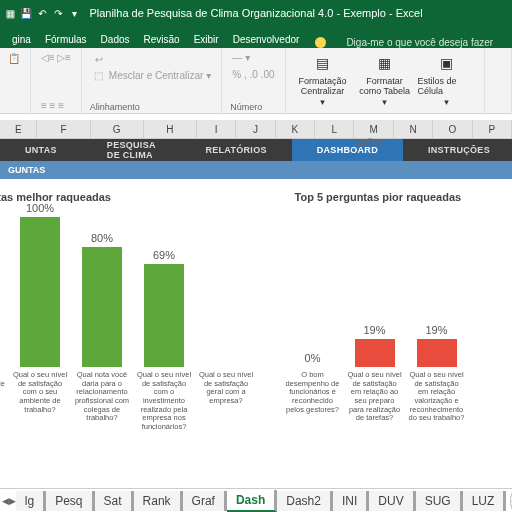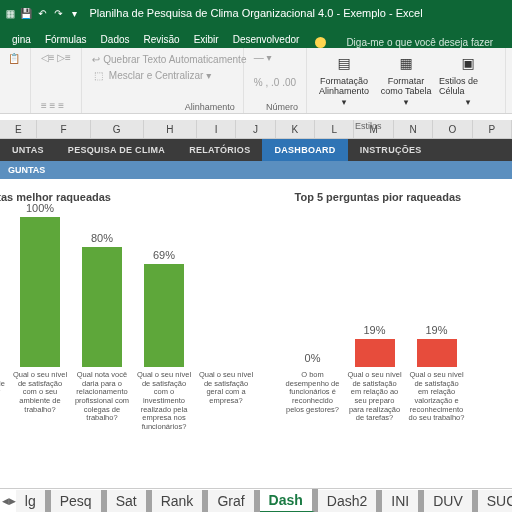--- a/index.html
+++ b/index.html
@@ -7,46 +7,46 @@
 .titlebar{height:26px;background:#0e6636;color:#fff;display:flex;align-items:center;padding:0 4px;justify-content:space-between}
 .tb-left{display:flex;align-items:center;gap:3px}
 .tb-ic{width:13px;height:13px;display:flex;align-items:center;justify-content:center;font-size:10px}
 .tb-title{font-size:11px;flex:1;text-align:center;position:absolute;left:0;right:0;pointer-events:none}
 .ribbon-tabs{height:22px;background:#0e6636;display:flex;align-items:flex-end;color:#fff;padding:0 6px;gap:2px}
 .rtab{font-size:10px;padding:3px 6px;cursor:pointer}
 .tell{display:flex;align-items:center;gap:20px;margin-left:8px;font-size:10px;color:#cfe5d8}
 .bulb{width:11px;height:11px;border-radius:50%;background:#ffd54f}
 .ribbon{height:66px;background:#f3f3f3;border-bottom:1px solid #d4d4d4;display:flex}
 .rgroup{border-right:1px solid #e1e1e1;padding:3px 8px 1px;display:flex;flex-direction:column;justify-content:space-between}
-.rgroup-label{font-size:9px;color:#666;text-align:right;margin-top:1px}
+.rgroup-label{font-size:9px;color:#666;text-align:left;margin-top:17px}
 .rbtn{display:flex;align-items:center;gap:3px;font-size:10px;color:#333;padding:1px 2px;white-space:nowrap}
 .rbtn.dis{color:#a0a0a0}
 .ic{width:14px;height:14px;display:inline-flex;align-items:center;justify-content:center;font-size:10px}
 .fmt-big{display:flex;flex-direction:column;align-items:center;font-size:9px;color:#333;width:58px;gap:1px}
 .fmt-big .ic{width:24px;height:24px;font-size:14px}
 .colhdr{height:19px;display:flex;background:#e6e6e6;border-bottom:1px solid #ccc;margin-top:6px}
 .colcell{font-size:10px;color:#444;display:flex;align-items:center;justify-content:center;border-right:1px solid #d0d0d0;padding:0 2px}
 .navrow{height:22px;background:#3b3b3b;display:flex}
-.navitem{color:#ddd;font-size:9px;display:flex;align-items:center;padding:0 12px;font-weight:600;letter-spacing:.3px}
+.navitem{color:#ddd;font-size:9px;display:flex;align-items:center;padding:0 25px;font-weight:600;letter-spacing:.3px}
 .navitem.active{background:#2f74b5;color:#fff}
 .subrow{height:18px;background:#5b8fbf;color:#fff;font-size:9px;display:flex;align-items:center;padding:0 8px;font-weight:600}
 .charts{display:flex;gap:18px;padding:12px 0 0 0;height:270px;background:#fff;margin-left:-50px}
 .chartbox{display:flex;flex-direction:column}
 .ctitle{font-size:11px;font-weight:600;color:#444;margin-bottom:14px;margin-left:10px}
 .bars{display:flex;align-items:flex-end;height:150px;gap:6px}
 .barwrap{display:flex;flex-direction:column;align-items:center;width:56px}
 .barlbl{font-size:11px;color:#555;margin-bottom:3px}
 .bar{width:40px}
 .bar.g{background:#5ea73a}
 .bar.r{background:#e74c3c}
 .cats{display:flex;gap:6px;margin-top:4px}
 .cat{width:56px;font-size:7.5px;color:#555;text-align:center;line-height:1.15}
 .tabs{height:24px;background:#fff;border-top:1px solid #ccc;display:flex;align-items:center;padding:0 2px;gap:0;position:absolute;bottom:0;left:0;right:0}
 .tabnav{width:18px;height:18px;display:flex;align-items:center;justify-content:center;color:#666;font-size:9px}
-.stab{font-size:14px;color:#444;padding:3px 9px;border-right:6px solid #a3a3a3;background:#f4f4f4}
+.stab{font-size:12px;color:#444;padding:3px 9px;border-right:3px solid #a3a3a3;background:#f4f4f4}
 .stab.active{background:#fff;color:#1a7a43;font-weight:600;border-bottom:2px solid #1a7a43}
 .addtab{width:20px;height:20px;border:1px solid #bbb;border-radius:50%;display:flex;align-items:center;justify-content:center;margin-left:4px;color:#666;font-size:11px}
 </style>
 </head>
 <body>
 
 <div class="titlebar">
   <div class="tb-left">
     <span class="tb-ic">▦</span>
     <span class="tb-ic">💾</span>
@@ -75,35 +75,34 @@
     <span class="ic">📋</span>
   </div>
   <div class="rgroup" style="width:58px">
     <span class="rbtn dis">◁≡ ▷≡</span>
     <span class="rbtn dis">≡ ≡ ≡</span>
   </div>
   <div class="rgroup" style="width:162px">
     <div>
       <span class="rbtn dis">
           <span class="ic">↩</span>
-          <span>Quebrar Texto Automaticamente</span>
         </span>
       <span class="rbtn dis"><span class="ic">⬚</span><span>Mesclar e Centralizar</span> ▾</span>
     </div>
     <div class="rgroup-label">Alinhamento</div>
   </div>
   <div class="rgroup" style="width:70px">
     <span class="rbtn dis">— ▾</span>
     <span class="rbtn dis">% , .0 .00</span>
     <div class="rgroup-label">Número</div>
   </div>
   <div class="rgroup" style="flex:1;display:flex;flex-direction:row;gap:4px;align-items:flex-start">
     <div class="fmt-big">
       <span class="ic">▤</span>
-      <span style="text-align:center">Formatação Alinhamento</span>▾
+      <span style="text-align:center">Formatação Centralizar</span>▾
     </div>
     <div class="fmt-big">
       <span class="ic">▦</span>
       <span style="text-align:center">Formatar como Tabela</span>▾
     </div>
     <div class="fmt-big">
       <span class="ic">▣</span>
       <span style="text-align:left">Estilos de Célula</span>▾
     </div>
     <div class="rgroup-label" style="position:absolute;left:355px;top:120px">Estilos</div>

